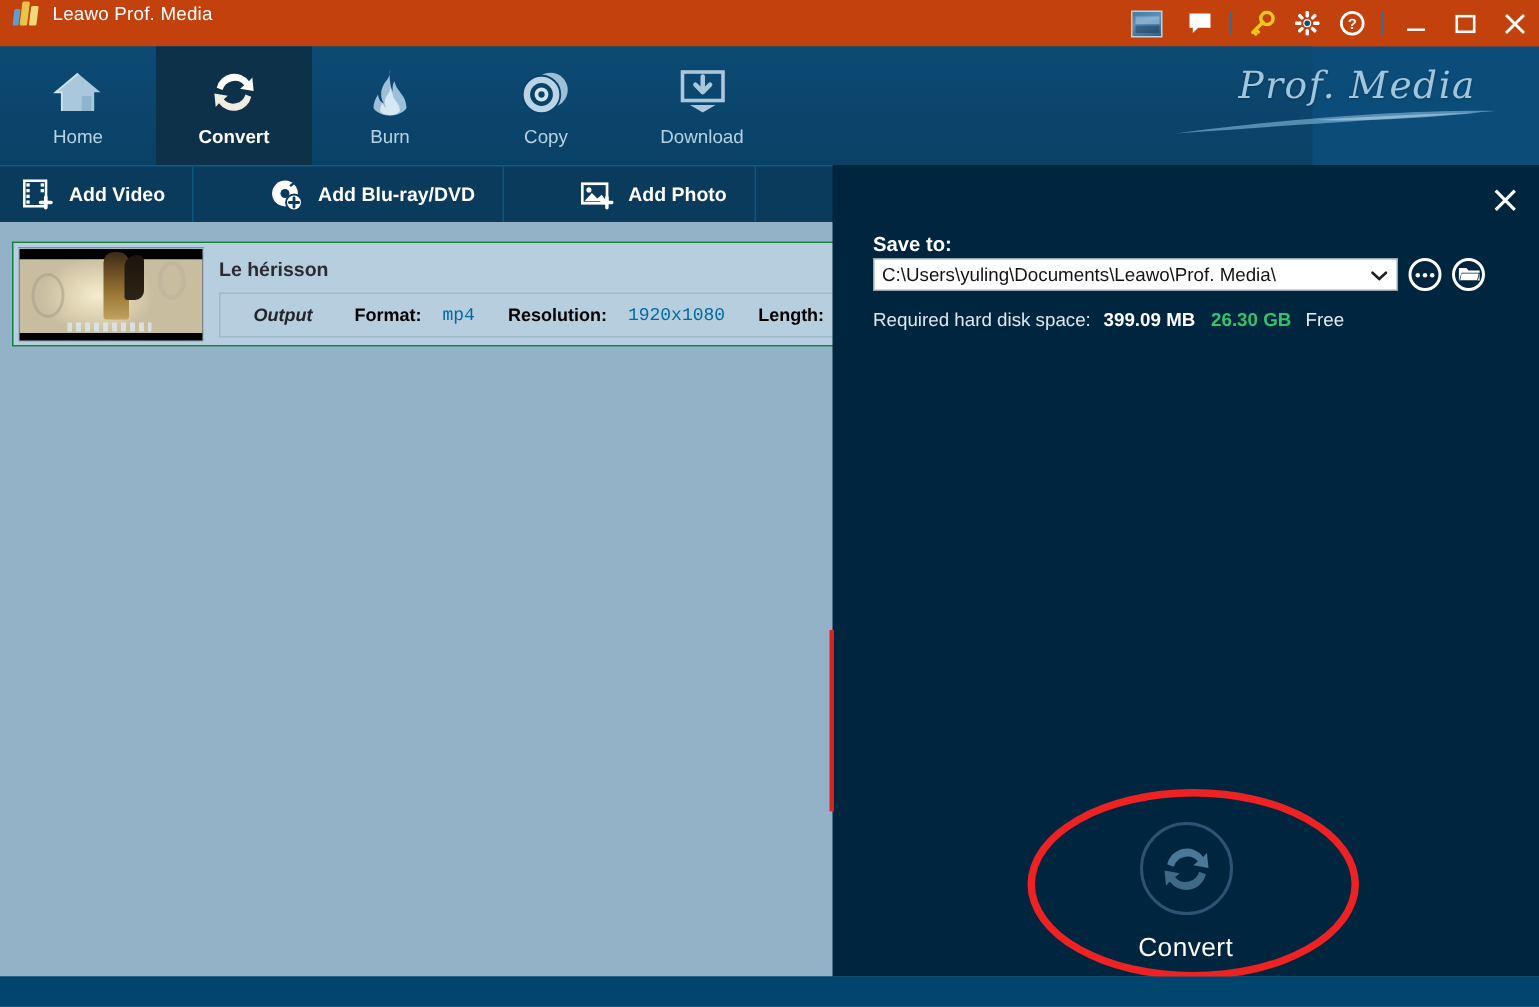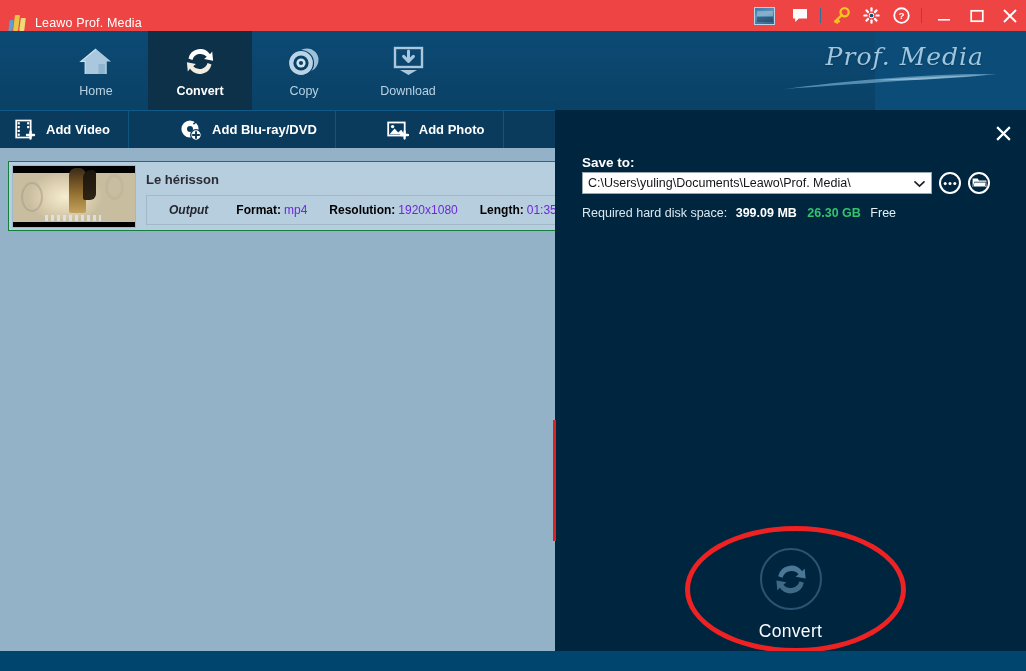--- a/index.html
+++ b/index.html
@@ -11,22 +11,22 @@
   }
   #app {
     position: relative;
     width: 1026px; height: 671px;
     background: #0b4d78;
   }
 
   
   #titlebar {
     position: absolute; left: 0; top: 0; width: 1026px; height: 31px;
-    background: #ef4444;
-    display: flex; align-items: flex-end;
+    background: #c2410c;
+    display: flex; align-items: flex-start;
   }
   #titlebar-left { display: flex; align-items: center; padding-left: 9px; gap: 9px; }
   #app-logo {
     width: 17px; height: 17px; position: relative;
   }
   #app-logo .b1, #app-logo .b2, #app-logo .b3 {
     position: absolute; bottom: 0; border-radius: 1px;
   }
   #app-logo .b1 { left: 0;  width: 4px; height: 11px; background: #5d9fd0; transform: skewX(-7deg); }
   #app-logo .b2 { left: 5px; width: 5px; height: 16px; background: #e8c547; transform: skewX(-7deg); }
@@ -60,21 +60,21 @@
   #lang-icon-box::after{
     content:""; position:absolute; left:2px; top:3px; width:16px; height:5px;
     background: rgba(255,255,255,.28);
     box-shadow: 0 6px 0 rgba(20,40,60,.4);
   }
 
   
   #mainnav {
     position: absolute; left: 0; top: 31px; width: 875px; height: 79px;
     background: linear-gradient(180deg,#0c4a74 0%, #0a4166 100%);
-    display: flex; align-items: stretch; padding-left: 44px;
+    display: flex; align-items: stretch;
   }
   .navtab {
     width: 104px; height: 79px;
     display: flex; flex-direction: column; align-items: center; justify-content: center;
     gap: 4px;
     color: #b8d2e4;
     font-size: 12.5px;
   }
   .navtab.active {
     background: #0d3149;
@@ -178,21 +178,21 @@
     border-right: none;
     height: 30px;
     display: flex; align-items: center; gap: 0;
     padding-left: 22px;
     white-space: nowrap;
     font-size: 12px; color: #3a3a44;
     overflow: hidden;
   }
   .file-meta .out { font-style: italic; font-weight: bold; color:#24242c; margin-right:28px;}
   .file-meta .k { font-weight: bold; color:#000000; }
-  .file-meta .v { color:#6d28d9; margin-right: 22px; margin-left:3px; }
+  .file-meta .v { color:#0369a1; margin-right: 22px; margin-left:14px;font-family:Liberation Mono, monospace; }
 
   
   #sidepanel {
     position: absolute; left: 555px; top: 110px; width: 471px; height: 541px;
     background: #00263f;
   }
   #panel-close {
     position: absolute; right: 10px; top: 10px;
     width: 26px; height: 26px;
     display:flex; align-items:center; justify-content:center;
@@ -368,20 +368,29 @@
     <div class="navtab active">
       <span class="ico">
         <svg width="34" height="33" viewBox="0 0 34 33" aria-hidden="true">
           <path d="M5.5 13.5A12 12 0 0 1 27 9.2l2.2-2.6.9 9.1-9-1.6 2.7-2.3A8.4 8.4 0 0 0 9.4 15z" fill="#ffffff"></path>
           <path d="M28.5 19.5A12 12 0 0 1 7 23.8l-2.2 2.6-.9-9.1 9 1.6-2.7 2.3a8.4 8.4 0 0 0 14.4-3.2z" fill="#f2ece0"></path>
         </svg>
       </span>
       <span class="lbl">Convert</span>
     </div>
 
+    <div class="navtab">
+      <span class="ico">
+        <svg width="30" height="33" viewBox="0 0 30 33" aria-hidden="true">
+          <path d="M15 1c1 6-4 8-5.5 13.5C8 20 11 24 11 24s-3.5-1-4-6c-2 3-3 6-3 9 0 .5 3.5 5 11 5s11-4.5 11-5c0-9-7-11-8-18-2 3-1 7-1 7S14 12 15 1z" fill="#9dc0d8"></path>
+          <path d="M15 13c.6 4-2.4 5-3.3 8.3-.9 3.2.9 5.7.9 5.7s-2.1-.6-2.4-3.6c-1.2 1.8-1.8 3.6-1.8 5.4 0 .3 2.1 3 6.6 3s6.6-2.7 6.6-3c0-5.4-4.2-6.6-4.8-10.8z" fill="#d6e8f3"></path>
+        </svg>
+      </span>
+      <span class="lbl">Burn</span>
+    </div>
 
     <div class="navtab">
       <span class="ico">
         <svg width="34" height="32" viewBox="0 0 34 32" aria-hidden="true">
           <circle cx="20" cy="14" r="11.5" fill="#9dc0d8"></circle>
           <circle cx="14" cy="17" r="12.5" fill="#b9d4e7" stroke="#0a4166" stroke-width="1.2"></circle>
           <circle cx="14" cy="17" r="7.6" fill="#0a4166"></circle>
           <circle cx="14" cy="17" r="4.6" fill="#cfe4f1"></circle>
           <circle cx="14" cy="17" r="2.1" fill="#0a4166"></circle>
         </svg>

